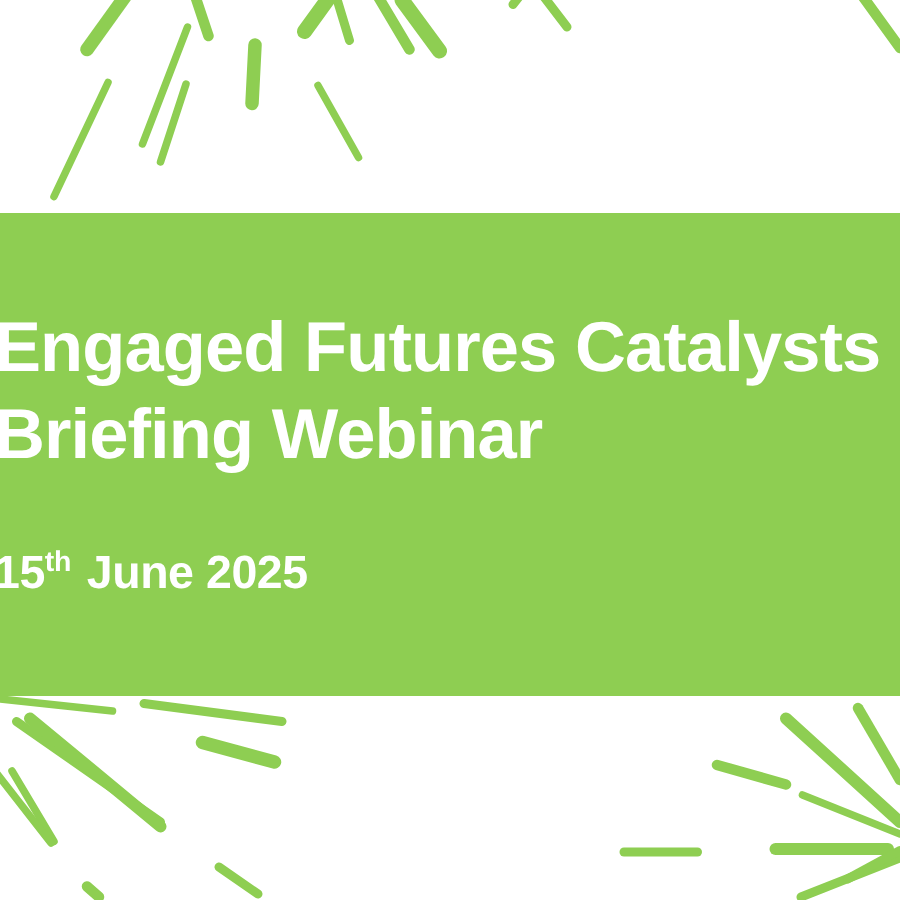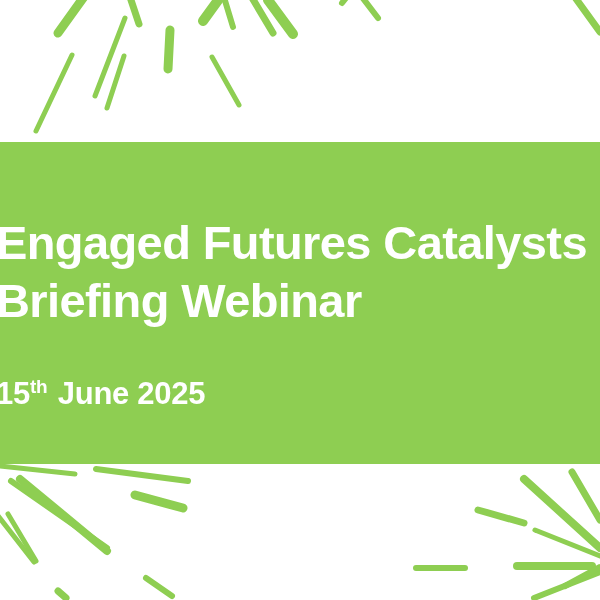--- a/index.html
+++ b/index.html
@@ -35,21 +35,21 @@
     top: 142px;
     width: 600px;
     height: 322px;
     background: #8ECE52;
     z-index: 2;
   }
 
   .band-text {
     position: absolute;
     left: 0;
-    top: 142px;
+    top: 130px;
     width: 600px;
     height: 322px;
     z-index: 3;
     box-sizing: border-box;
     padding-left: 0px;
   }
 
   .title {
     position: absolute;
     left: -4px;

